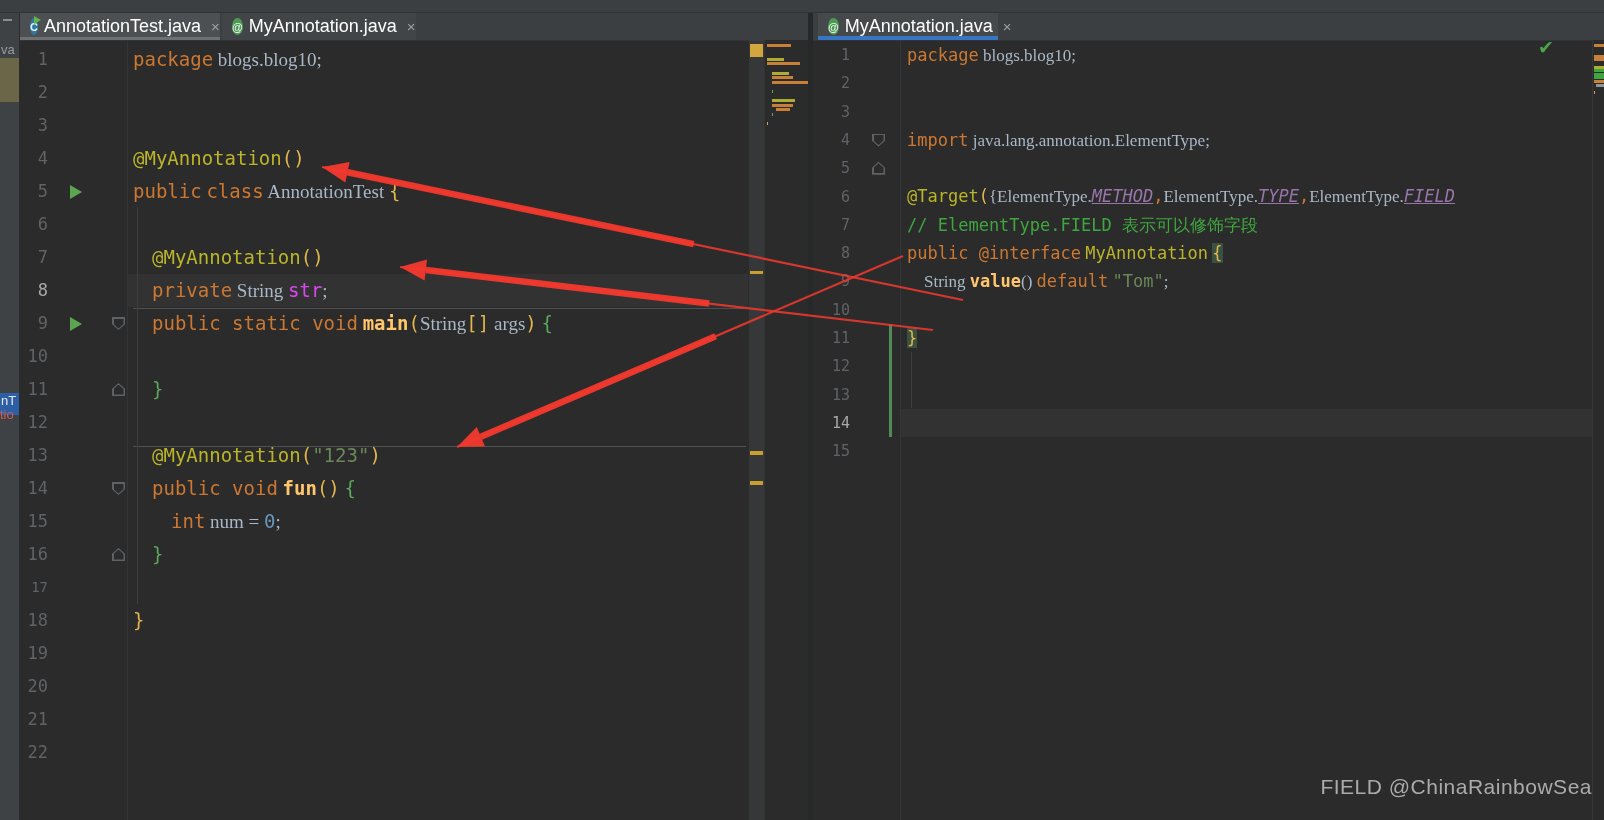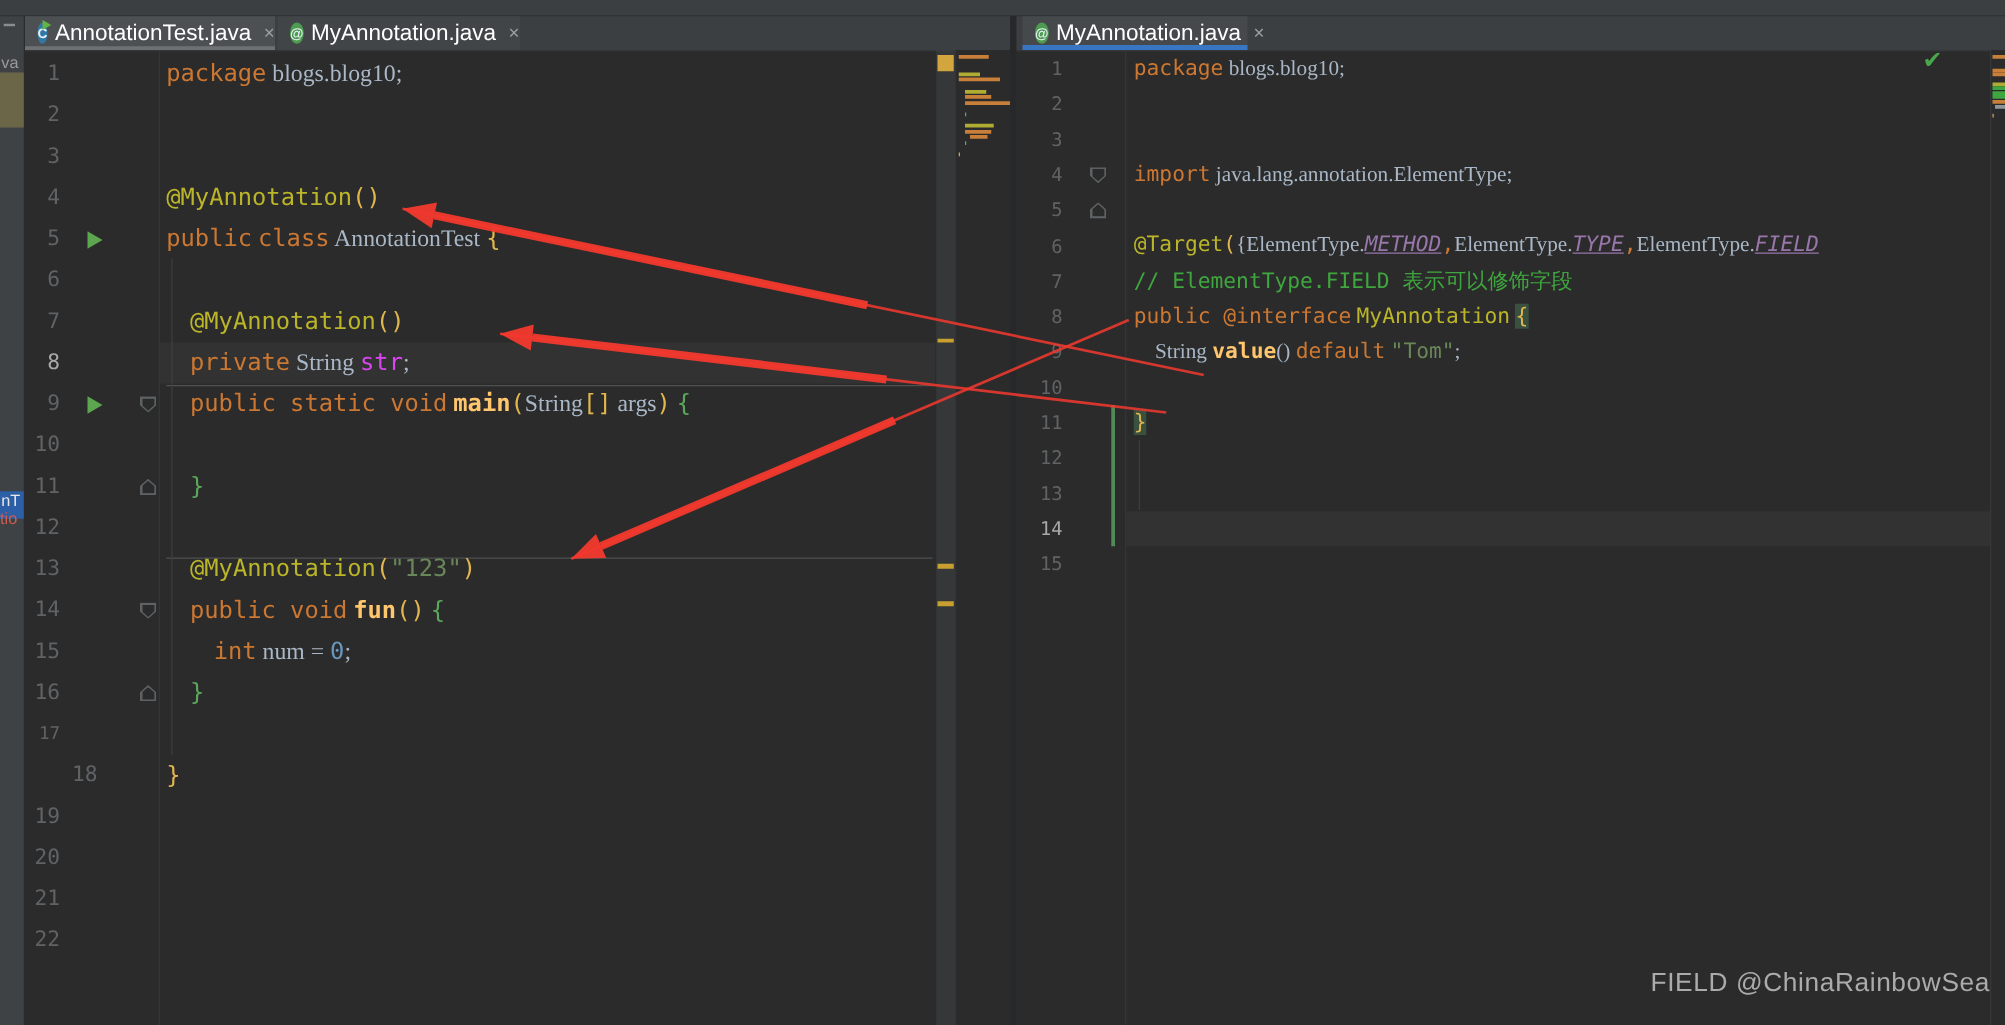--- a/index.html
+++ b/index.html
@@ -126,21 +126,21 @@
         <div class="gutter-num cur" style="top: 231px; height: 33px; line-height: 33px; font-size: 17px;">8</div>
         <div class="gutter-num" style="top: 264px; height: 33px; line-height: 33px; font-size: 17px;">9</div>
         <div class="gutter-num" style="top: 297px; height: 33px; line-height: 33px; font-size: 17px;">10</div>
         <div class="gutter-num" style="top: 330px; height: 33px; line-height: 33px; font-size: 17px;">11</div>
         <div class="gutter-num" style="top: 363px; height: 33px; line-height: 33px; font-size: 17px;">12</div>
         <div class="gutter-num" style="top: 396px; height: 33px; line-height: 33px; font-size: 17px;">13</div>
         <div class="gutter-num" style="top: 429px; height: 33px; line-height: 33px; font-size: 17px;">14</div>
         <div class="gutter-num" style="top: 462px; height: 33px; line-height: 33px; font-size: 17px;">15</div>
         <div class="gutter-num" style="top: 495px; height: 33px; line-height: 33px; font-size: 17px;">16</div>
         <div class="gutter-num" style="top: 528px; height: 33px; line-height: 33px; font-size: 14px;">17</div>
-        <div class="gutter-num" style="top: 561px; height: 33px; line-height: 33px; font-size: 17px; margin-left: 30px;">18</div>
+        <div class="gutter-num" style="top: 561px; height: 33px; line-height: 33px; font-size: 17px;">18</div>
         <div class="gutter-num" style="top: 594px; height: 33px; line-height: 33px; font-size: 17px;">19</div>
         <div class="gutter-num" style="top: 627px; height: 33px; line-height: 33px; font-size: 17px;">20</div>
         <div class="gutter-num" style="top: 660px; height: 33px; line-height: 33px; font-size: 17px;">21</div>
         <div class="gutter-num" style="top: 693px; height: 33px; line-height: 33px; font-size: 17px;">22</div>
       </div>
       <div class="abs" style="left: 133px; top: 43px; right: 0px;">
         <div class="code-line" style="height: 33px; line-height: 33px; font-size: 19px;"><span class="tk-kw">package</span><span class="tk-pln"> blogs.blog10;</span></div>
         <div class="code-line" style="height: 33px; line-height: 33px; font-size: 19px;"></div>
         <div class="code-line" style="height: 33px; line-height: 33px; font-size: 19px;"></div>
         <div class="code-line" style="height: 33px; line-height: 33px; font-size: 19px;"><span class="tk-ann">@MyAnnotation</span><span class="tk-brY">()</span></div>

